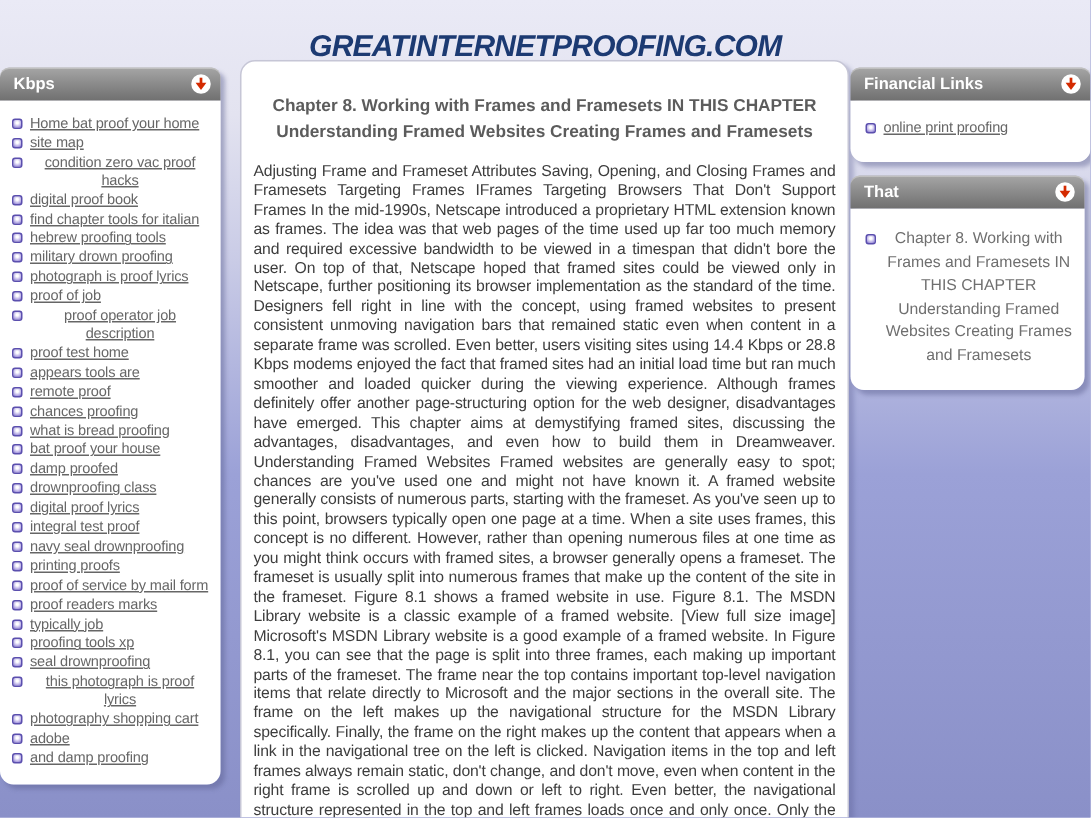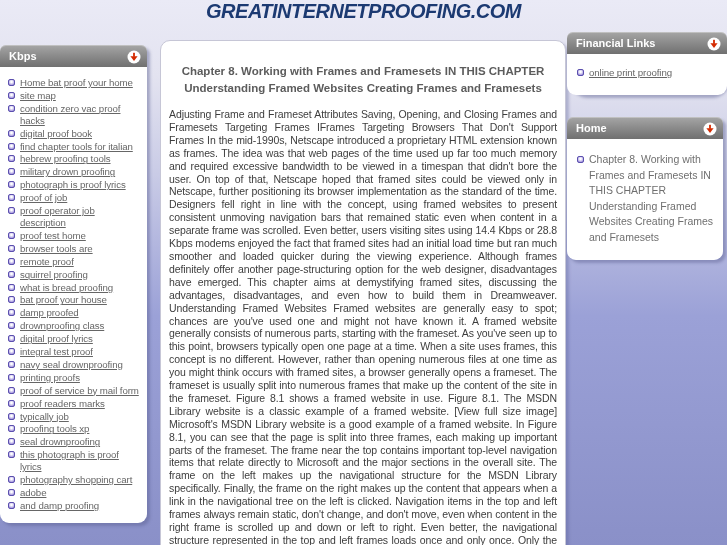--- a/index.html
+++ b/index.html
@@ -3,38 +3,38 @@
 <meta charset="utf-8">
 <style>
   * { margin:0; padding:0; box-sizing:border-box; }
   html,body { background:#9aa0d2; }
   .screen {
     position:relative; width:727px; height:545px; overflow:hidden;
     font-family:"Liberation Sans","DejaVu Sans",sans-serif;
     background:linear-gradient(180deg,#eaeaf6 0%,#e3e3f0 14%,#c9cbe6 32%,#9ba1d7 58%,#8a90c8 100%);
   }
   .site-title {
-    position:absolute; top:0; left:0; width:100%;
+    position:absolute; top:20px; left:0; width:100%;
     text-align:center; font-size:20px; font-weight:bold; font-style:italic;
     color:#1c3a72; letter-spacing:-0.5px;
   }
   .panel { position:absolute; border-radius:6px 6px 9px 9px; box-shadow:3px 3px 3px rgba(90,95,145,0.45); }
   .panel-header {
     position:relative; height:22px; border-radius:6px 6px 0 0;
     background:linear-gradient(180deg,#a6a6a6 0%,#8d8d8d 45%,#707070 100%);
     color:#fff; font-weight:bold; font-size:11px; line-height:22px; padding-left:9px;
     box-shadow:inset 0 1px 0 rgba(255,255,255,0.3);
   }
   .arrow-btn { position:absolute; right:6px; top:4px; width:14px; height:14px; cursor:pointer; }
   .panel-body { background:#ffffff; border-radius:0 0 9px 9px; }
 
   
   .menu-panel { left:0; top:45px; width:147px; border-radius:4px 6px 9px 9px; }
   .menu-panel .panel-body { padding:10px 7px 10px 8px; }
-  ul.link-list { list-style:none; }
+  ul.link-list { list-style:none;text-align:center; }
   ul.link-list li { display:flex; gap:5px; align-items:flex-start; margin-bottom:1px; }
   .bullet {
     flex:0 0 auto; width:7px; height:7px; margin-top:2px;
     border:1px solid #5b4fae; border-radius:2px;
     background:radial-gradient(circle at 50% 38%, #ffffff 18%, #b9aee6 65%, #7a6cc8 100%);
   }
   .link-text {
     font-size:9.7px; line-height:11.9px; letter-spacing:-0.1px;
     color:#666666; text-decoration:underline; cursor:pointer;
   }
@@ -49,21 +49,21 @@
   .main-heading {
     text-align:center; font-size:11.5px; font-weight:bold; color:#5c5c5c;
     line-height:16.5px; margin:0 6px 12px 6px;
   }
   .main-body {
     font-size:10.5px; line-height:12.9px; color:#3d3d3d;
     text-align:justify; letter-spacing:-0.1px;
   }
 
   
-  .fin-panel { left:567px; top:32px; width:160px;border-radius:18px; }
+  .fin-panel { left:567px; top:45px; width:160px; }
   .fin-panel .panel-body { padding:13px 8px 15px 10px; }
   .news-panel { left:567px; top:117px; width:156px; }
   .news-panel .panel-body { padding:13px 7px 14px 10px; }
   .news-text {
     font-size:10.5px; line-height:15.5px; color:#6f6f6f;
     text-decoration:none; cursor:pointer;
   }
   .news-panel .bullet { margin-top:4px; }
 </style>
 </head>
@@ -137,31 +137,31 @@
             <span class="link-text">proof operator job description</span>
           </li>
 
           <li>
             <span class="bullet"></span>
             <span class="link-text">proof test home</span>
           </li>
 
           <li>
             <span class="bullet"></span>
-            <span class="link-text">browser tools are</span>
+            <span class="link-text">appears tools are</span>
           </li>
 
           <li>
             <span class="bullet"></span>
             <span class="link-text">remote proof</span>
           </li>
 
           <li>
             <span class="bullet"></span>
-            <span class="link-text">squirrel proofing</span>
+            <span class="link-text">chances proofing</span>
           </li>
 
           <li>
             <span class="bullet"></span>
             <span class="link-text">what is bread proofing</span>
           </li>
 
           <li>
             <span class="bullet"></span>
             <span class="link-text">bat proof your house</span>
@@ -267,21 +267,21 @@
           <li>
             <span class="bullet"></span>
             <span class="link-text">online print proofing</span>
           </li>
         </ul>
     </div>
   </div>
 
   <div class="panel news-panel">
     <div class="panel-header">
-      <span>Home</span>
+      <span>That</span>
       <span class="arrow-btn">
         <svg width="14" height="14" viewBox="0 0 14 14">
           <circle cx="7" cy="7" r="6.5" fill="#ffffff"></circle>
           <rect x="6.1" y="2.8" width="1.8" height="4" fill="#d42a00"></rect>
           <polygon points="3.4,6.2 10.6,6.2 7,11" fill="#d42a00"></polygon>
         </svg>
       </span>
     </div>
     <div class="panel-body">
       <ul class="link-list">

